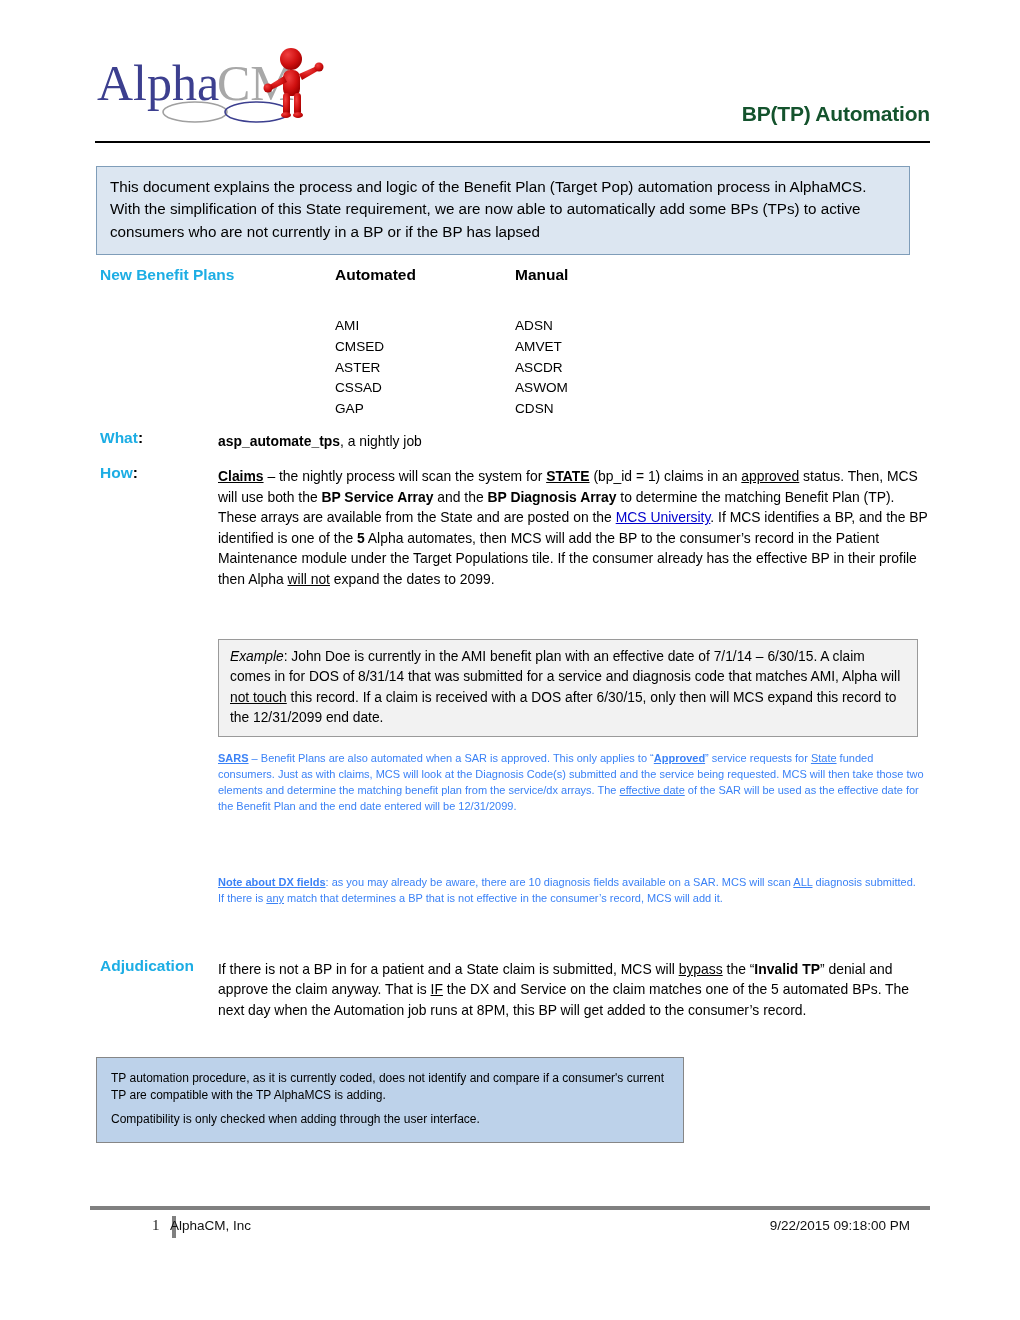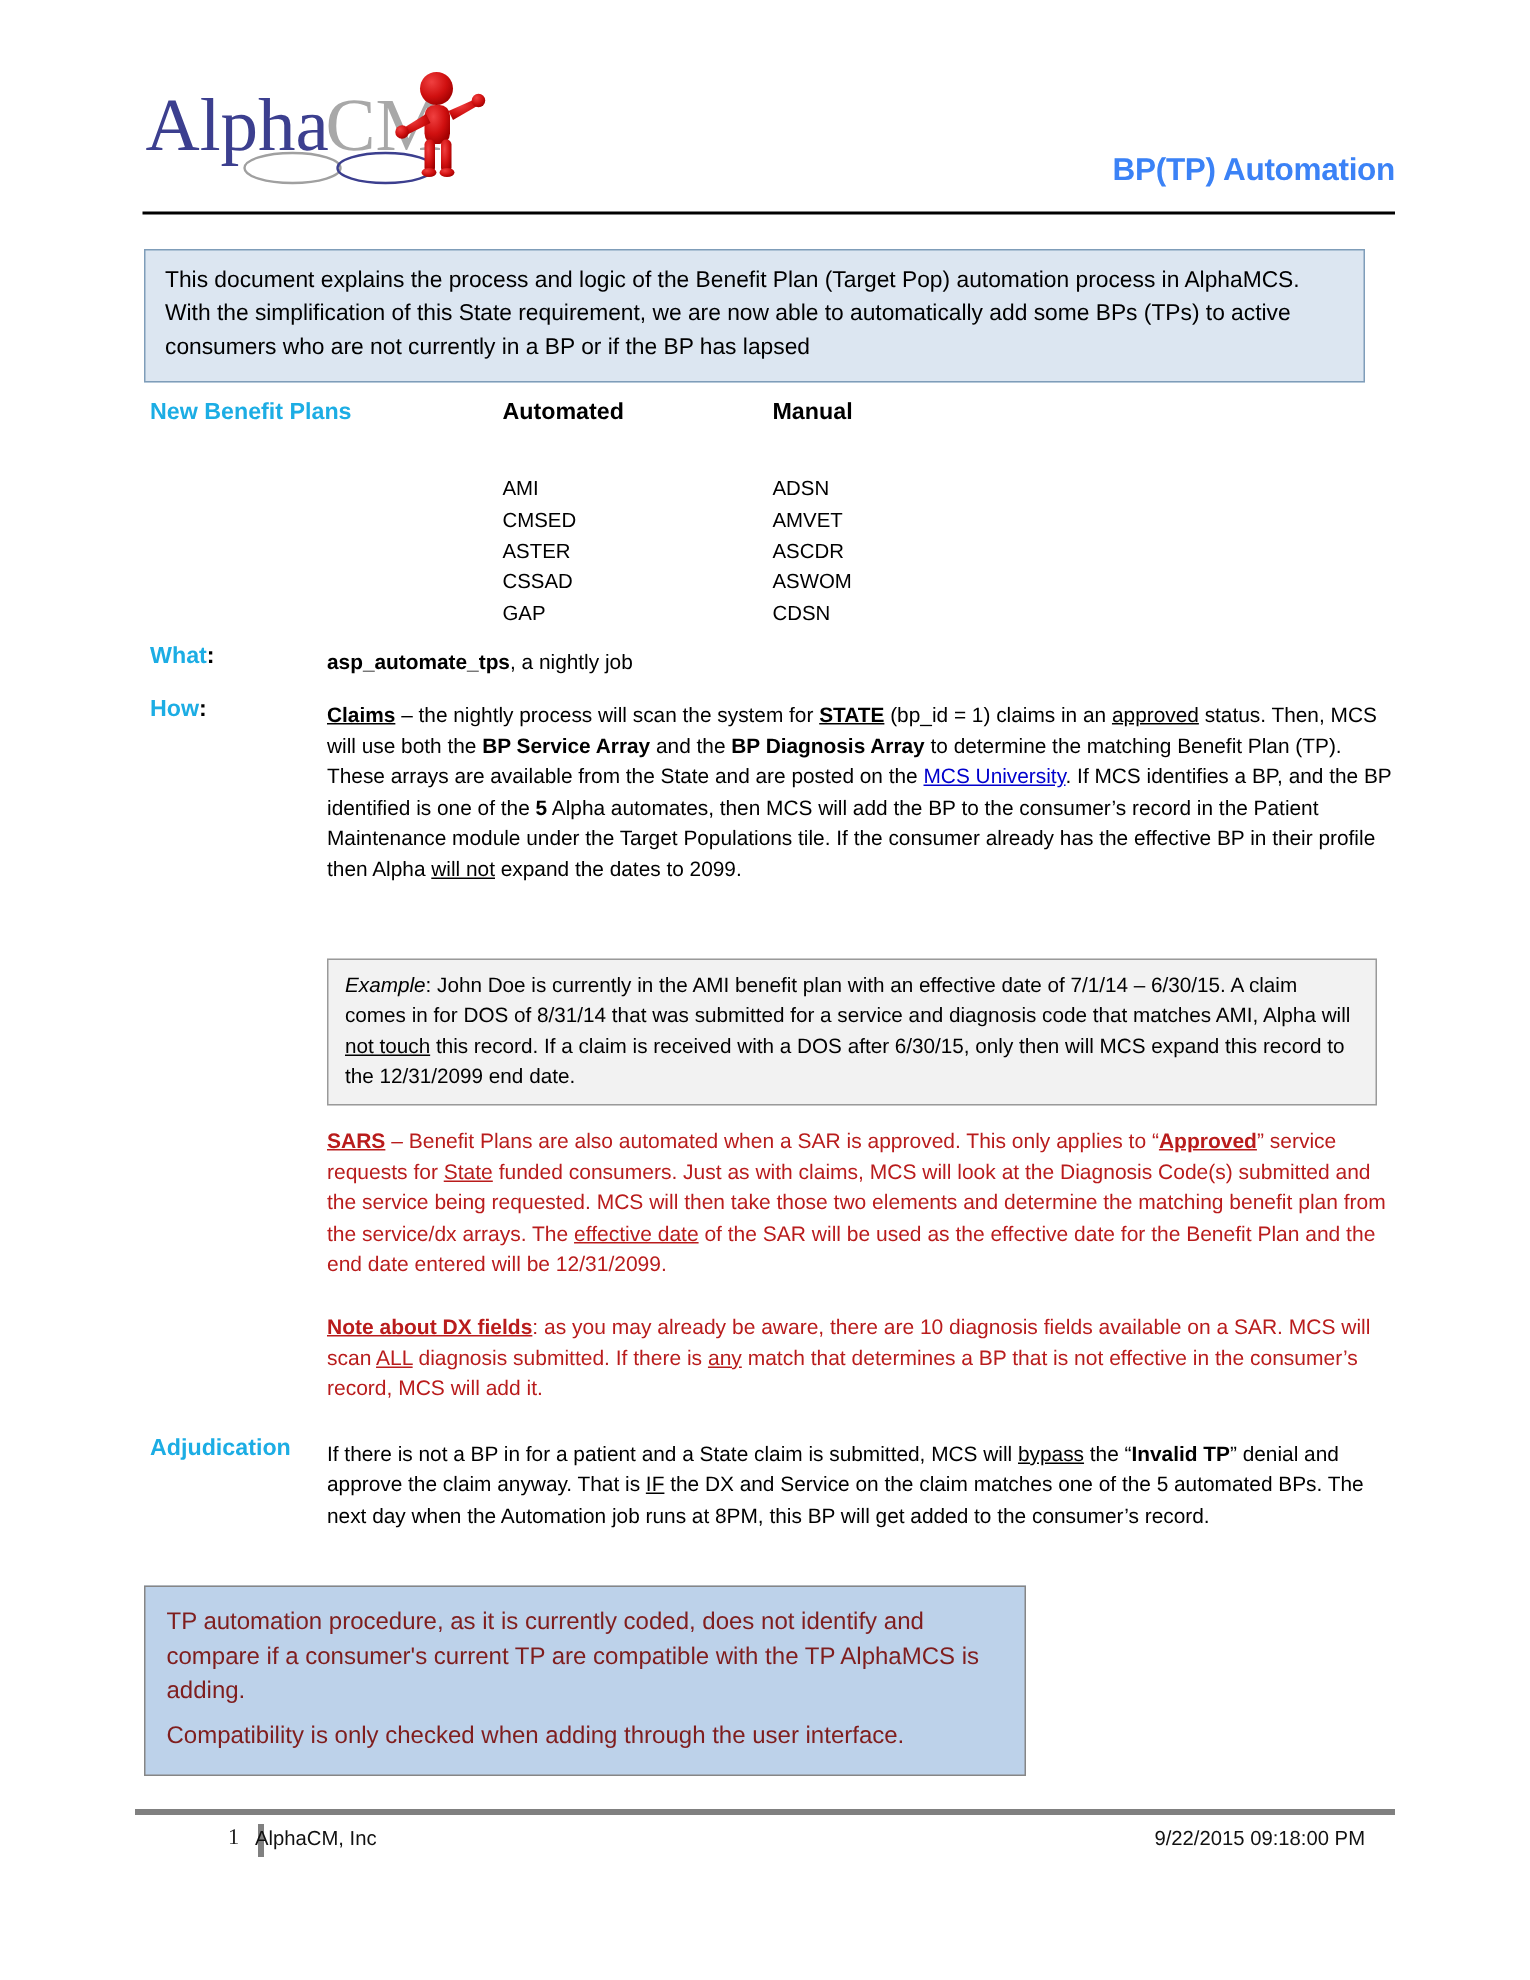--- a/index.html
+++ b/index.html
@@ -44,21 +44,21 @@
     width: 80px;
     height: 80px;
   }
   .doc-title {
     position: absolute;
     right: 0px;
     top: 62px;
     font-size: 21px;
     font-weight: bold;
     letter-spacing: -0.2px;
-    color: #3b82f6;
+    color: #14532d;
     white-space: nowrap;
   }
   .header-rule {
     position: absolute;
     left: 95px;
     top: 141px;
     width: 835px;
     height: 0;
     border-top: 2.5px solid #000000;
   }
@@ -160,23 +160,23 @@
     margin: 0;
     font-size: 13.8px;
     line-height: 1.47;
   }
 
   
   .para {
     position: absolute;
     left: 218px;
     width: 706px;
-    font-size: 14px;
-    line-height: 1.47;
-    color: #b91c1c;
+    font-size: 11px;
+    line-height: 1.47;
+    color: #3b82f6;
   }
   .para-sars { top: 750px; }
   .para-dx   { top: 874px; }
 
   
   .adjudication {
     position: absolute;
     left: 100px;
     top: 956px;
     width: 828px;
@@ -203,23 +203,23 @@
     position: absolute;
     left: 96px;
     top: 1057px;
     width: 588px;
     background: #bdd2ea;
     border: 1px solid #868686;
     padding: 12px 14px 14px 14px;
   }
   .note-box p {
     margin: 0;
-    font-size: 16px;
+    font-size: 12px;
     line-height: 1.45;
-    color: #7f1d1d;
+    color: #000000;
   }
   .note-box p + p { margin-top: 6px; }
 
   
   .footer-rule {
     position: absolute;
     left: 90px;
     top: 1206px;
     width: 840px;
     height: 4px;

